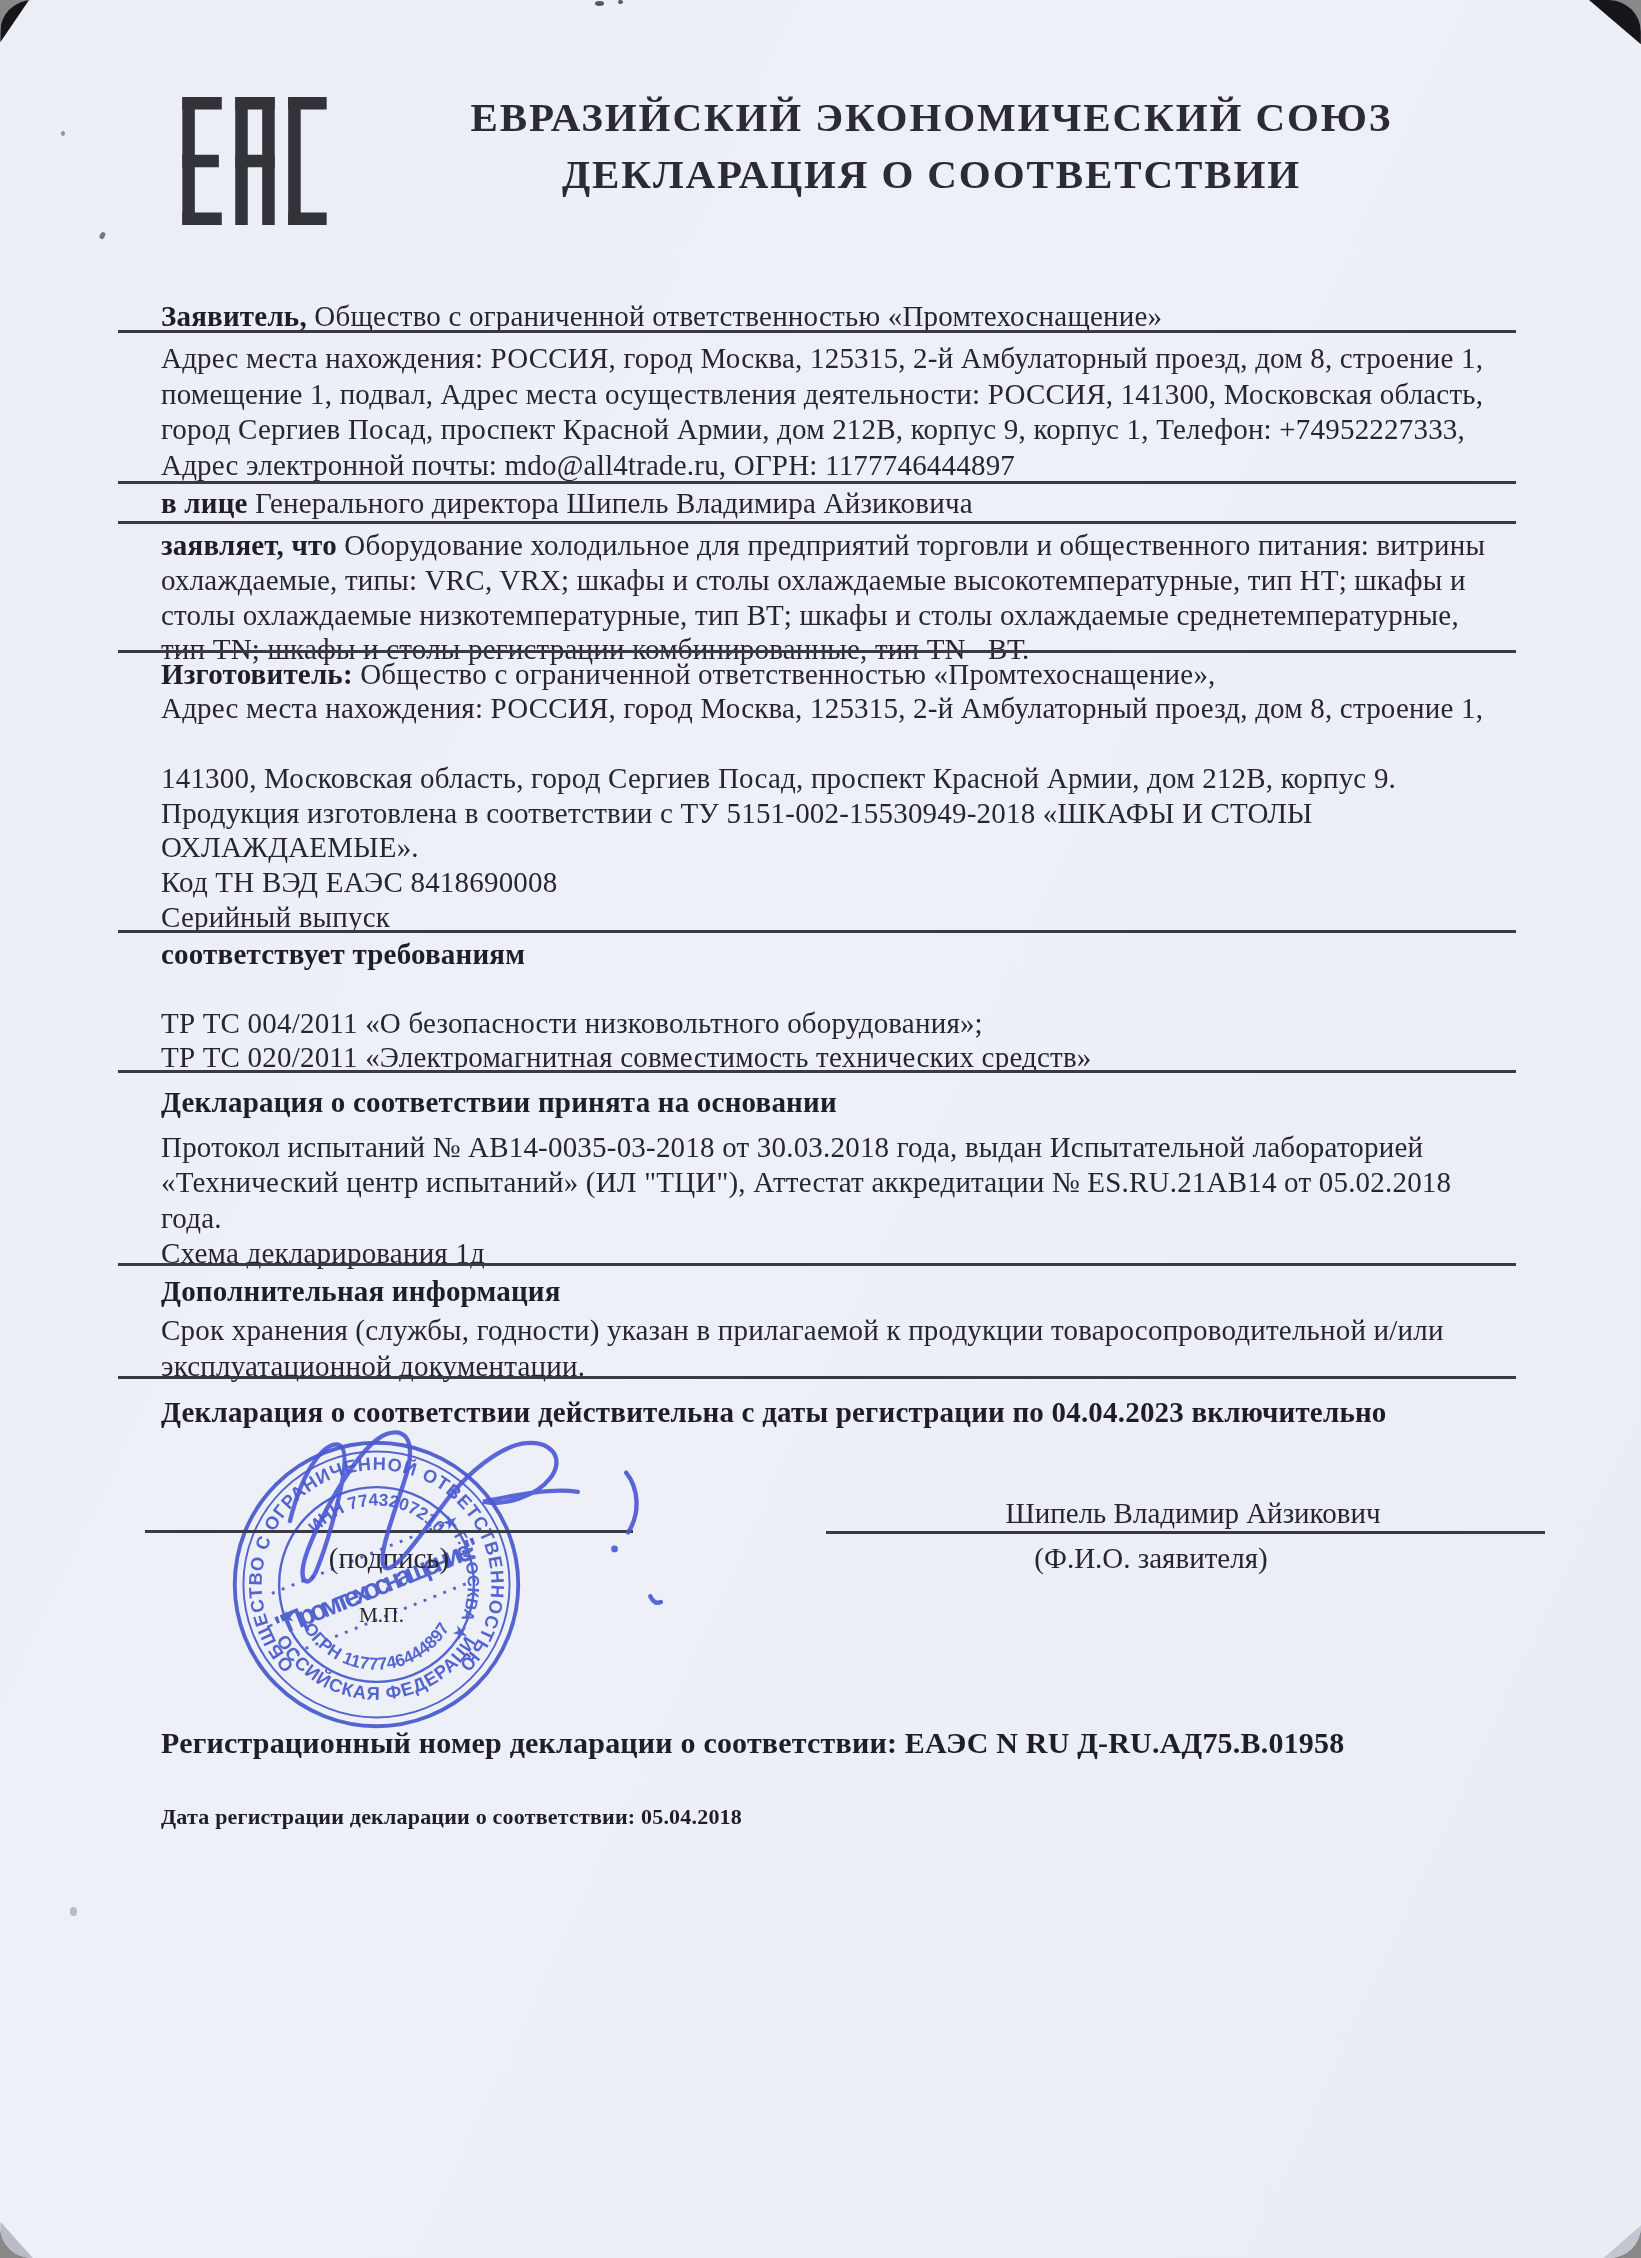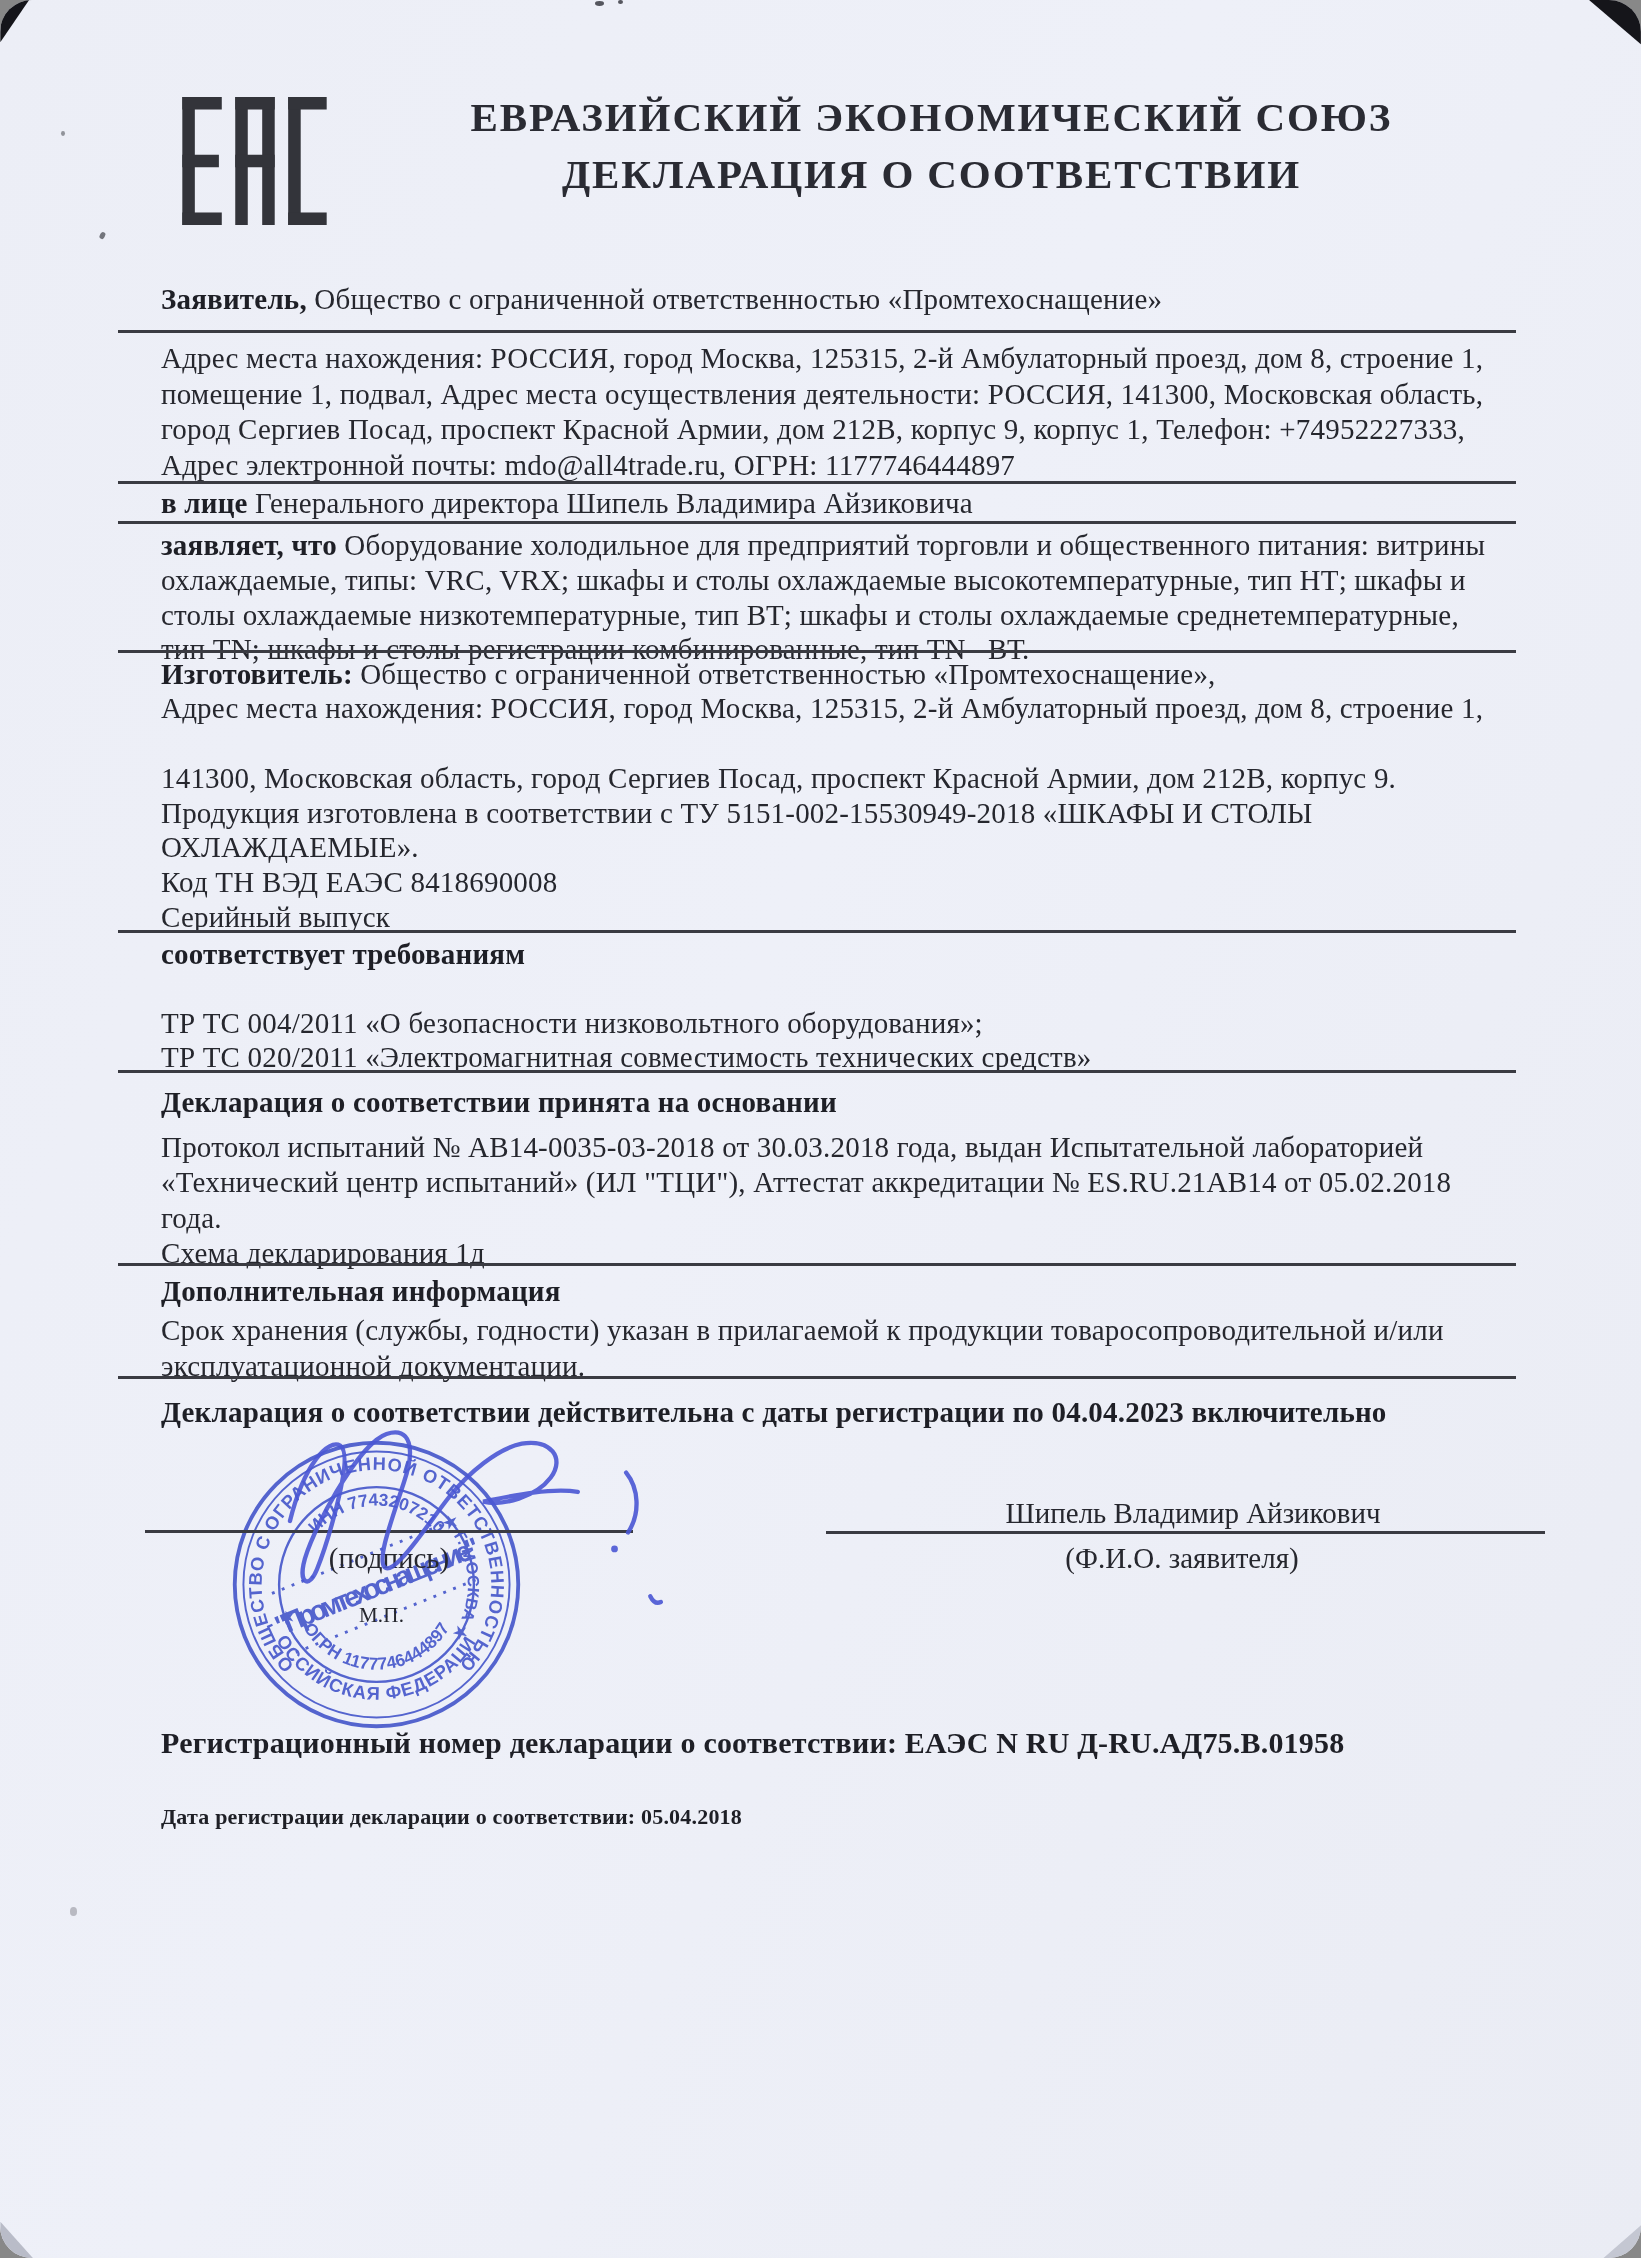--- a/index.html
+++ b/index.html
@@ -57,21 +57,21 @@
         <rect x="110" y="0" width="40" height="13"></rect>
         <rect x="110" y="120" width="40" height="13"></rect>
     </g>
   </svg>
 
   <div class="title-block">
     <div>ЕВРАЗИЙСКИЙ ЭКОНОМИЧЕСКИЙ СОЮЗ</div>
     <div>ДЕКЛАРАЦИЯ О СООТВЕТСТВИИ</div>
   </div>
 
-  <div class="line" style="top:283px"><span class="b">Заявитель,</span><span> Общество с ограниченной ответственностью «Промтехоснащение»</span></div>
+  <div class="line" style="top:300px"><span class="b">Заявитель,</span><span> Общество с ограниченной ответственностью «Промтехоснащение»</span></div>
   <div class="rule" style="top:330px"></div>
   <div class="line" style="top:342px">Адрес места нахождения: РОССИЯ, город Москва, 125315, 2-й Амбулаторный проезд, дом 8, строение 1,</div>
   <div class="line" style="top:378px">помещение 1, подвал, Адрес места осуществления деятельности: РОССИЯ, 141300, Московская область,</div>
   <div class="line" style="top:413px">город Сергиев Посад, проспект Красной Армии, дом 212В, корпус 9, корпус 1, Телефон: +74952227333,</div>
   <div class="line" style="top:449px">Адрес электронной почты: mdo@all4trade.ru, ОГРН: 1177746444897</div>
   <div class="rule" style="top:481px"></div>
 
   <div class="line" style="top:487px"><span class="b">в лице</span><span> Генерального директора Шипель Владимира Айзиковича</span></div>
   <div class="rule" style="top:521px"></div>
 
@@ -143,20 +143,20 @@
       <path d="M 408,70 C 421,86 423,112 410,132"></path>
       <path d="M 433,198 c 3,6 7,8 11,6"></path>
     </g>
     <circle cx="396" cy="149" r="3.5" fill="#4a57d4" opacity=".9"></circle>
   </svg>
 
   <div class="sigline" style="left:145px;top:1530px;width:488px;z-index:5"></div>
   <div class="center-box" style="left:826px;top:1497px;width:734px;">Шипель Владимир Айзикович</div>
   <div class="center-box" style="left:145px;top:1542px;width:488px;z-index:5">(подпись)</div>
   <div class="sigline" style="left:826px;top:1531px;width:719px;"></div>
-  <div class="center-box" style="left:815px;top:1542px;width:734px;">(Ф.И.О. заявителя)</div>
+  <div class="center-box" style="left:784px;top:1542px;width:734px;">(Ф.И.О. заявителя)</div>
   <div class="line" style="left:359px;top:1603px;font-size:21px;z-index:5">М.П.</div>
 
   <div class="line b" style="top:1726px;font-size:30px">Регистрационный номер декларации о соответствии: ЕАЭС N RU Д-RU.АД75.В.01958</div>
   <div class="line b" style="top:1804px;font-size:22px">Дата регистрации декларации о соответствии: 05.04.2018</div>
 
 </div>
 
 
 </body></html>

